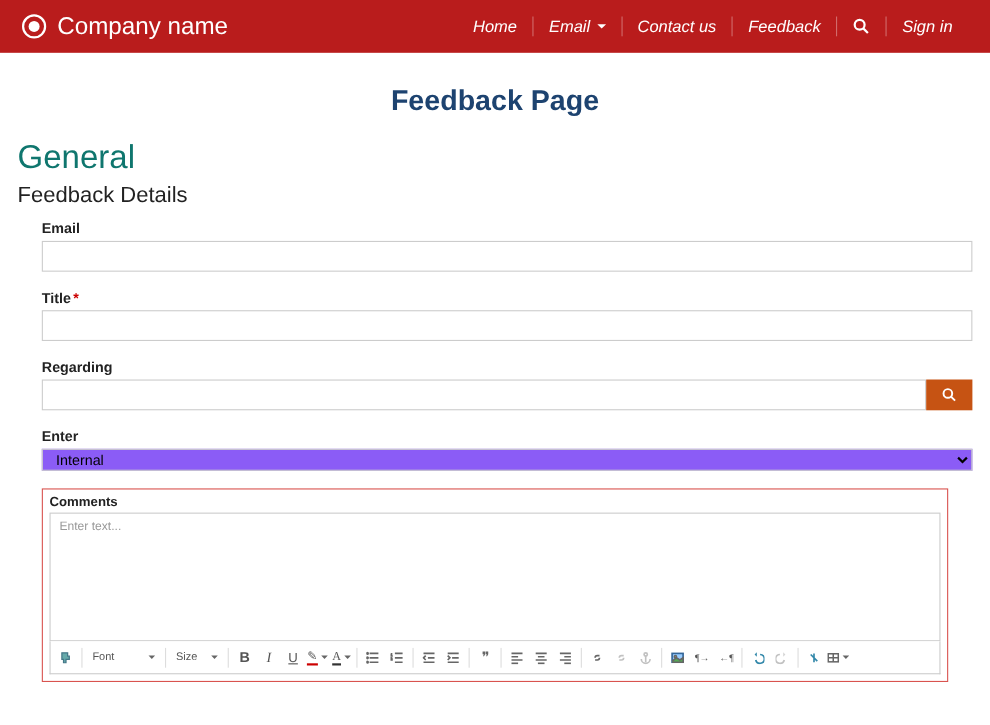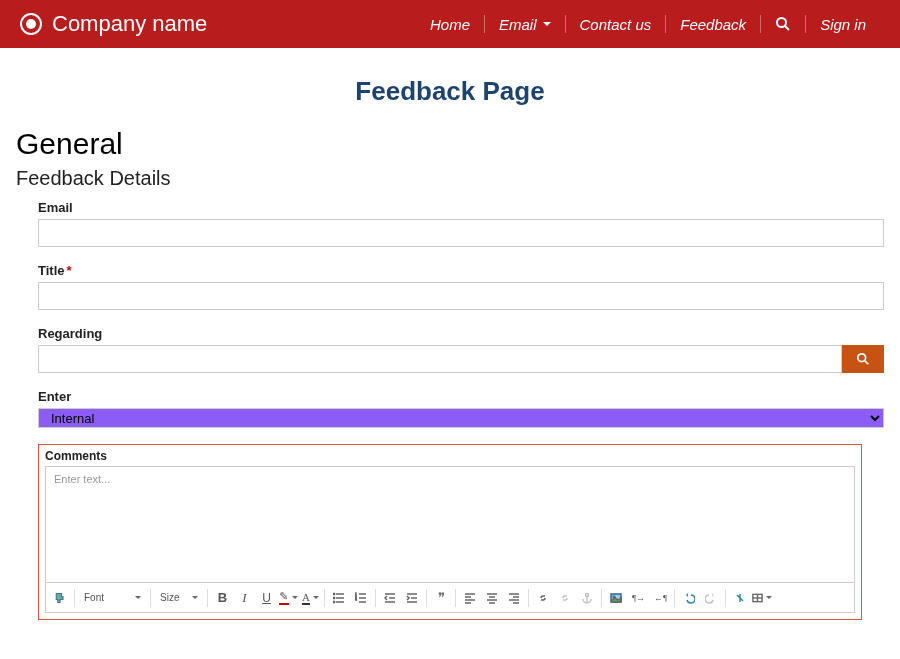--- a/index.html
+++ b/index.html
@@ -8,21 +8,21 @@
   .brand { display: flex; align-items: center; font-size: 22px; font-weight: 400; }
   .brand-icon { width: 22px; height: 22px; border: 2px solid #fff; border-radius: 50%; display: inline-flex; align-items: center; justify-content: center; margin-right: 10px; }
   .brand-icon::after { content: ""; width: 10px; height: 10px; background: #fff; border-radius: 50%; }
   .nav-right { margin-left: auto; display: flex; align-items: center; font-size: 15px; }
   .nav-item { padding: 0 14px; color: #fff; cursor: pointer; display: flex; align-items: center; font-style: italic; }
   .nav-sep { width: 1px; height: 18px; background: rgba(255,255,255,0.35); }
   .caret { display: inline-block; width: 0; height: 0; border-left: 4px solid transparent; border-right: 4px solid transparent; border-top: 4px solid #fff; margin-left: 6px; }
   .search-icon svg { width: 16px; height: 16px; fill: #fff; }
   .page-title { text-align: center; color: #1d4370; font-size: 26px; font-weight: 600; margin: 28px 0 20px; }
   .section { padding: 0 16px; }
-  .section-h1 { font-size: 30px; color: #000000; font-weight: 400; margin: 18px 0 6px; }
+  .section-h1 { font-size: 30px; color: #0f766e; font-weight: 400; margin: 18px 0 6px; }
   .section-h2 { font-size: 20px; color: #222; font-weight: 400; margin-bottom: 10px; }
   .form-group { margin: 0 0 16px 22px; }
   .form-label { font-size: 13px; font-weight: 600; color: #222; margin-bottom: 4px; display: block; }
   .required { color: #c00; margin-left: 2px; }
   .text-input { width: 100%; height: 28px; border: 1px solid #ccc; padding: 4px 8px; font-size: 13px; }
   .input-row { display: flex; }
   .input-row .text-input { flex: 1; }
   .lookup-btn { width: 42px; background: #c65313; border: none; display: flex; align-items: center; justify-content: center; cursor: pointer; }
   .lookup-btn svg { width: 14px; height: 14px; fill: #fff; }
   .select { width: 100%; height: 20px; border: 1px solid #ccc; padding: 0 8px; font-size: 13px; background: #8b5cf6; }

